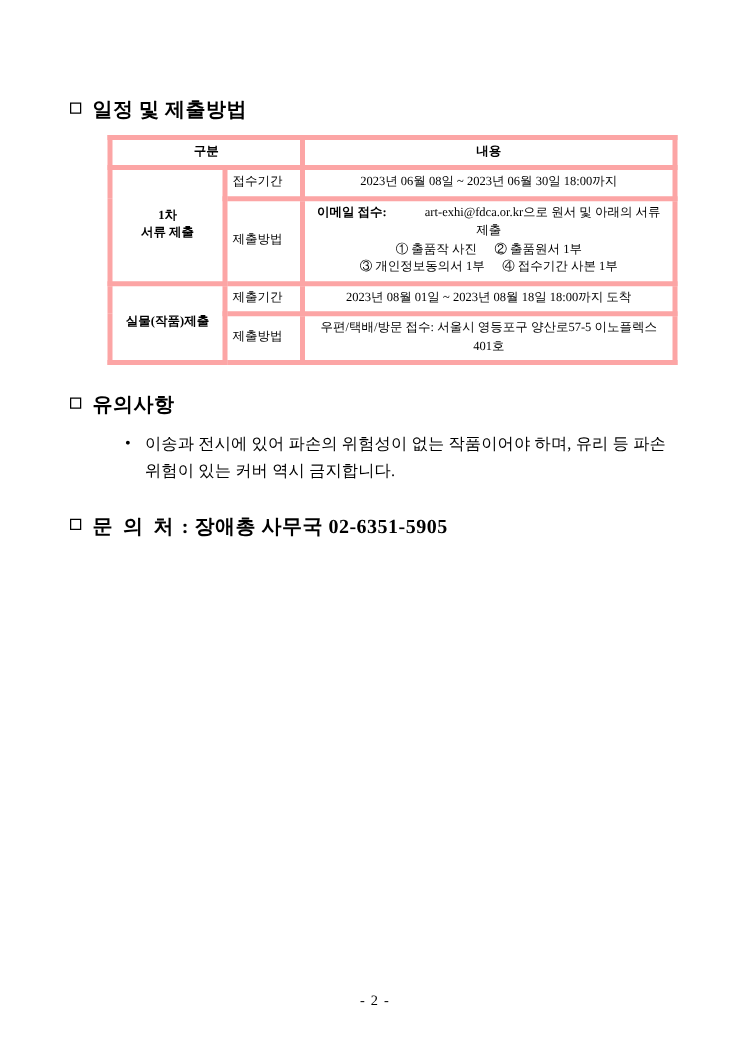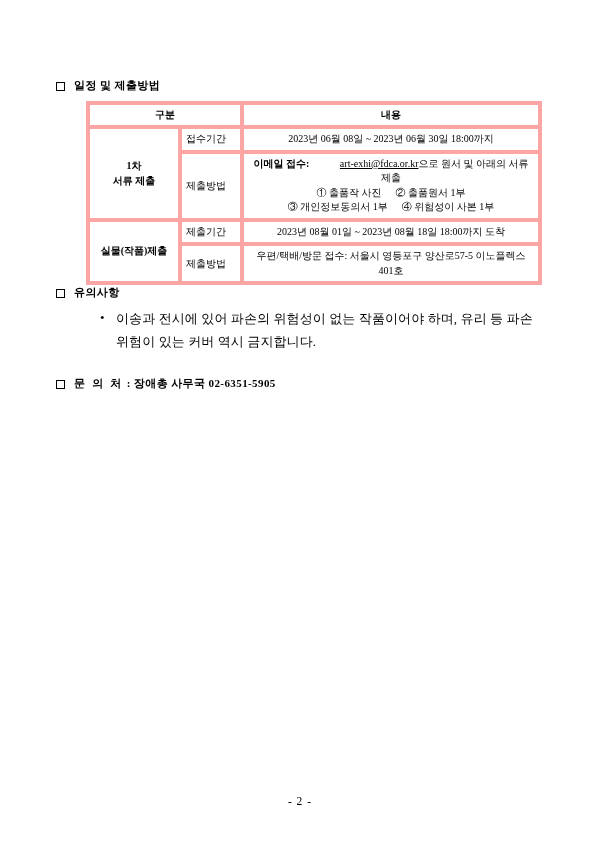--- a/index.html
+++ b/index.html
@@ -20,21 +20,21 @@
     width: 600px;
     height: 849px;
     box-sizing: border-box;
     padding: 78px 56px 0 56px;
   }
 
   
   .section-heading {
     display: flex;
     align-items: flex-start;
-    font-size: 11px;
+    font-size: 16px;
     font-weight: bold;
     letter-spacing: 0.4px;
     margin: 0 0 8px 0;
   }
   .sq {
     display: inline-block;
     width: 7px;
     height: 7px;
     border: 1px solid #000;
     margin-right: 9px;
@@ -80,21 +80,20 @@
   }
   .c-body {
     text-align: center;
     padding-left: 7px;
     font-size: 10px;
   }
   .c-body .lbl {
     font-weight: bold;
   }
   .c-body .lnk {
-    text-decoration: underline;
     margin-left: 28px;
   }
   .mline {
     display: block;
   }
   .gap-r {
     display: inline-block;
     width: 14px;
   }
 
@@ -113,21 +112,21 @@
   }
   .bullets li::before {
     content: "\2022";
     position: absolute;
     left: 0;
     top: -1px;
     font-size: 13px;
   }
 
   .blk-1 { margin-top: 0; }
-  .blk-2 { }
+  .blk-2 { margin-top: 22px; }
   .blk-3 { margin-top: 22px; }
 
   .spaced {
     letter-spacing: 2.2px;
   }
 
   
   .page-number {
     position: absolute;
     left: 0;
@@ -169,21 +168,21 @@
               </td>
             <td class="c-label">접수기간</td>
             <td class="c-body">2023년 06월 08일 ~ 2023년 06월 30일 18:00까지</td>
           </tr>
 
           <tr>
             <td class="c-label">제출방법</td>
             <td class="c-body">
               <span class="mline"><span class="lbl">이메일 접수:</span> <span class="lnk">art-exhi@fdca.or.kr</span><span>으로 원서 및 아래의 서류 제출</span></span>
               <span class="mline"><span>① 출품작 사진</span><span class="gap-r"></span><span>② 출품원서 1부</span></span>
-              <span class="mline"><span>③ 개인정보동의서 1부</span><span class="gap-r"></span><span>④ 위험성이 사본 1부</span></span>
+              <span class="mline"><span>③ 개인정보동의서 1부</span><span class="gap-r"></span><span>④ 접수기간 사본 1부</span></span>
             </td>
           </tr>
 
           <tr>
             <td class="c-stage" rowspan="2">실물(작품)제출</td>
             <td class="c-label">제출기간</td>
             <td class="c-body">2023년 08월 01일 ~ 2023년 08월 18일 18:00까지 도착</td>
           </tr>
 
           <tr>

